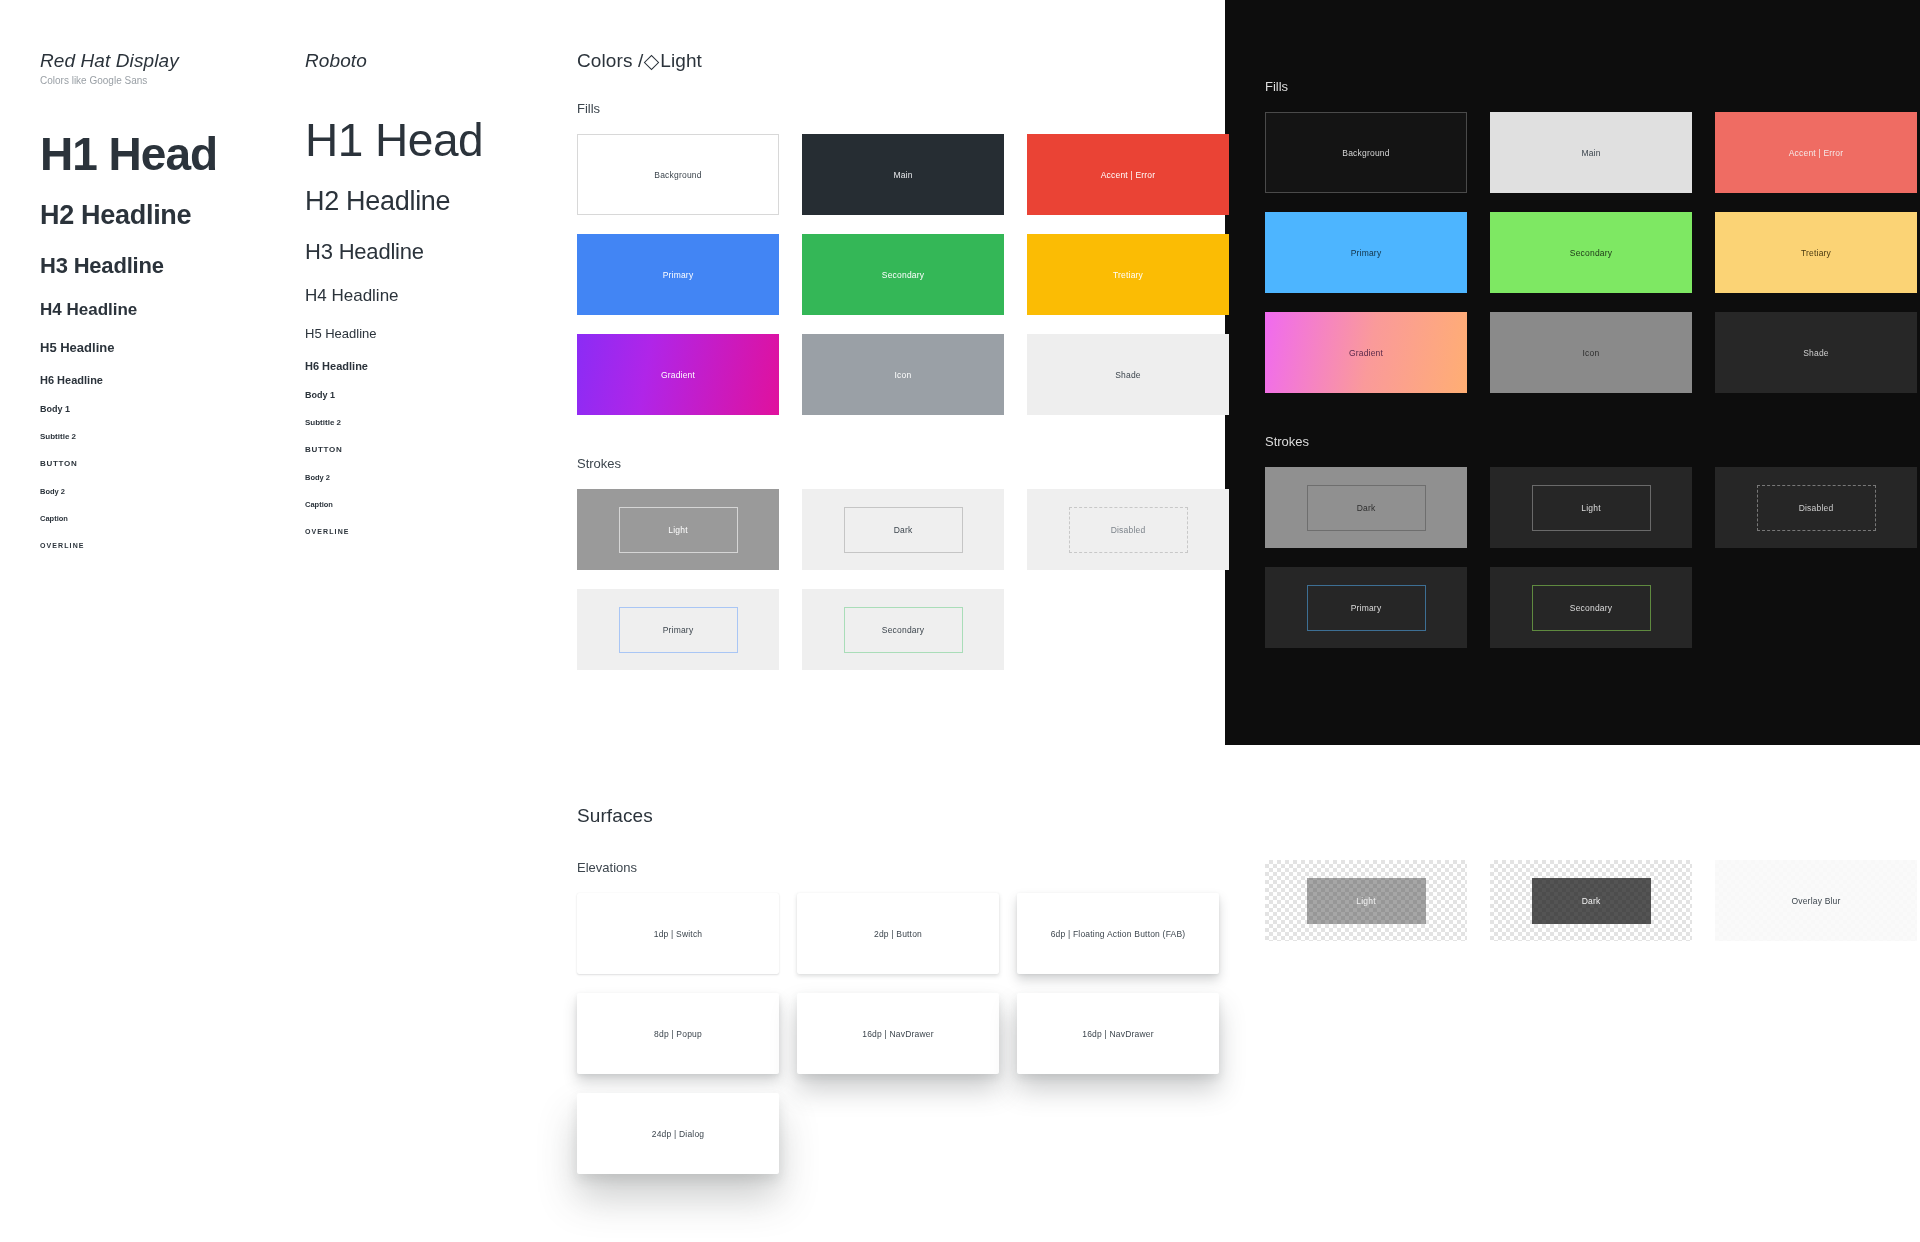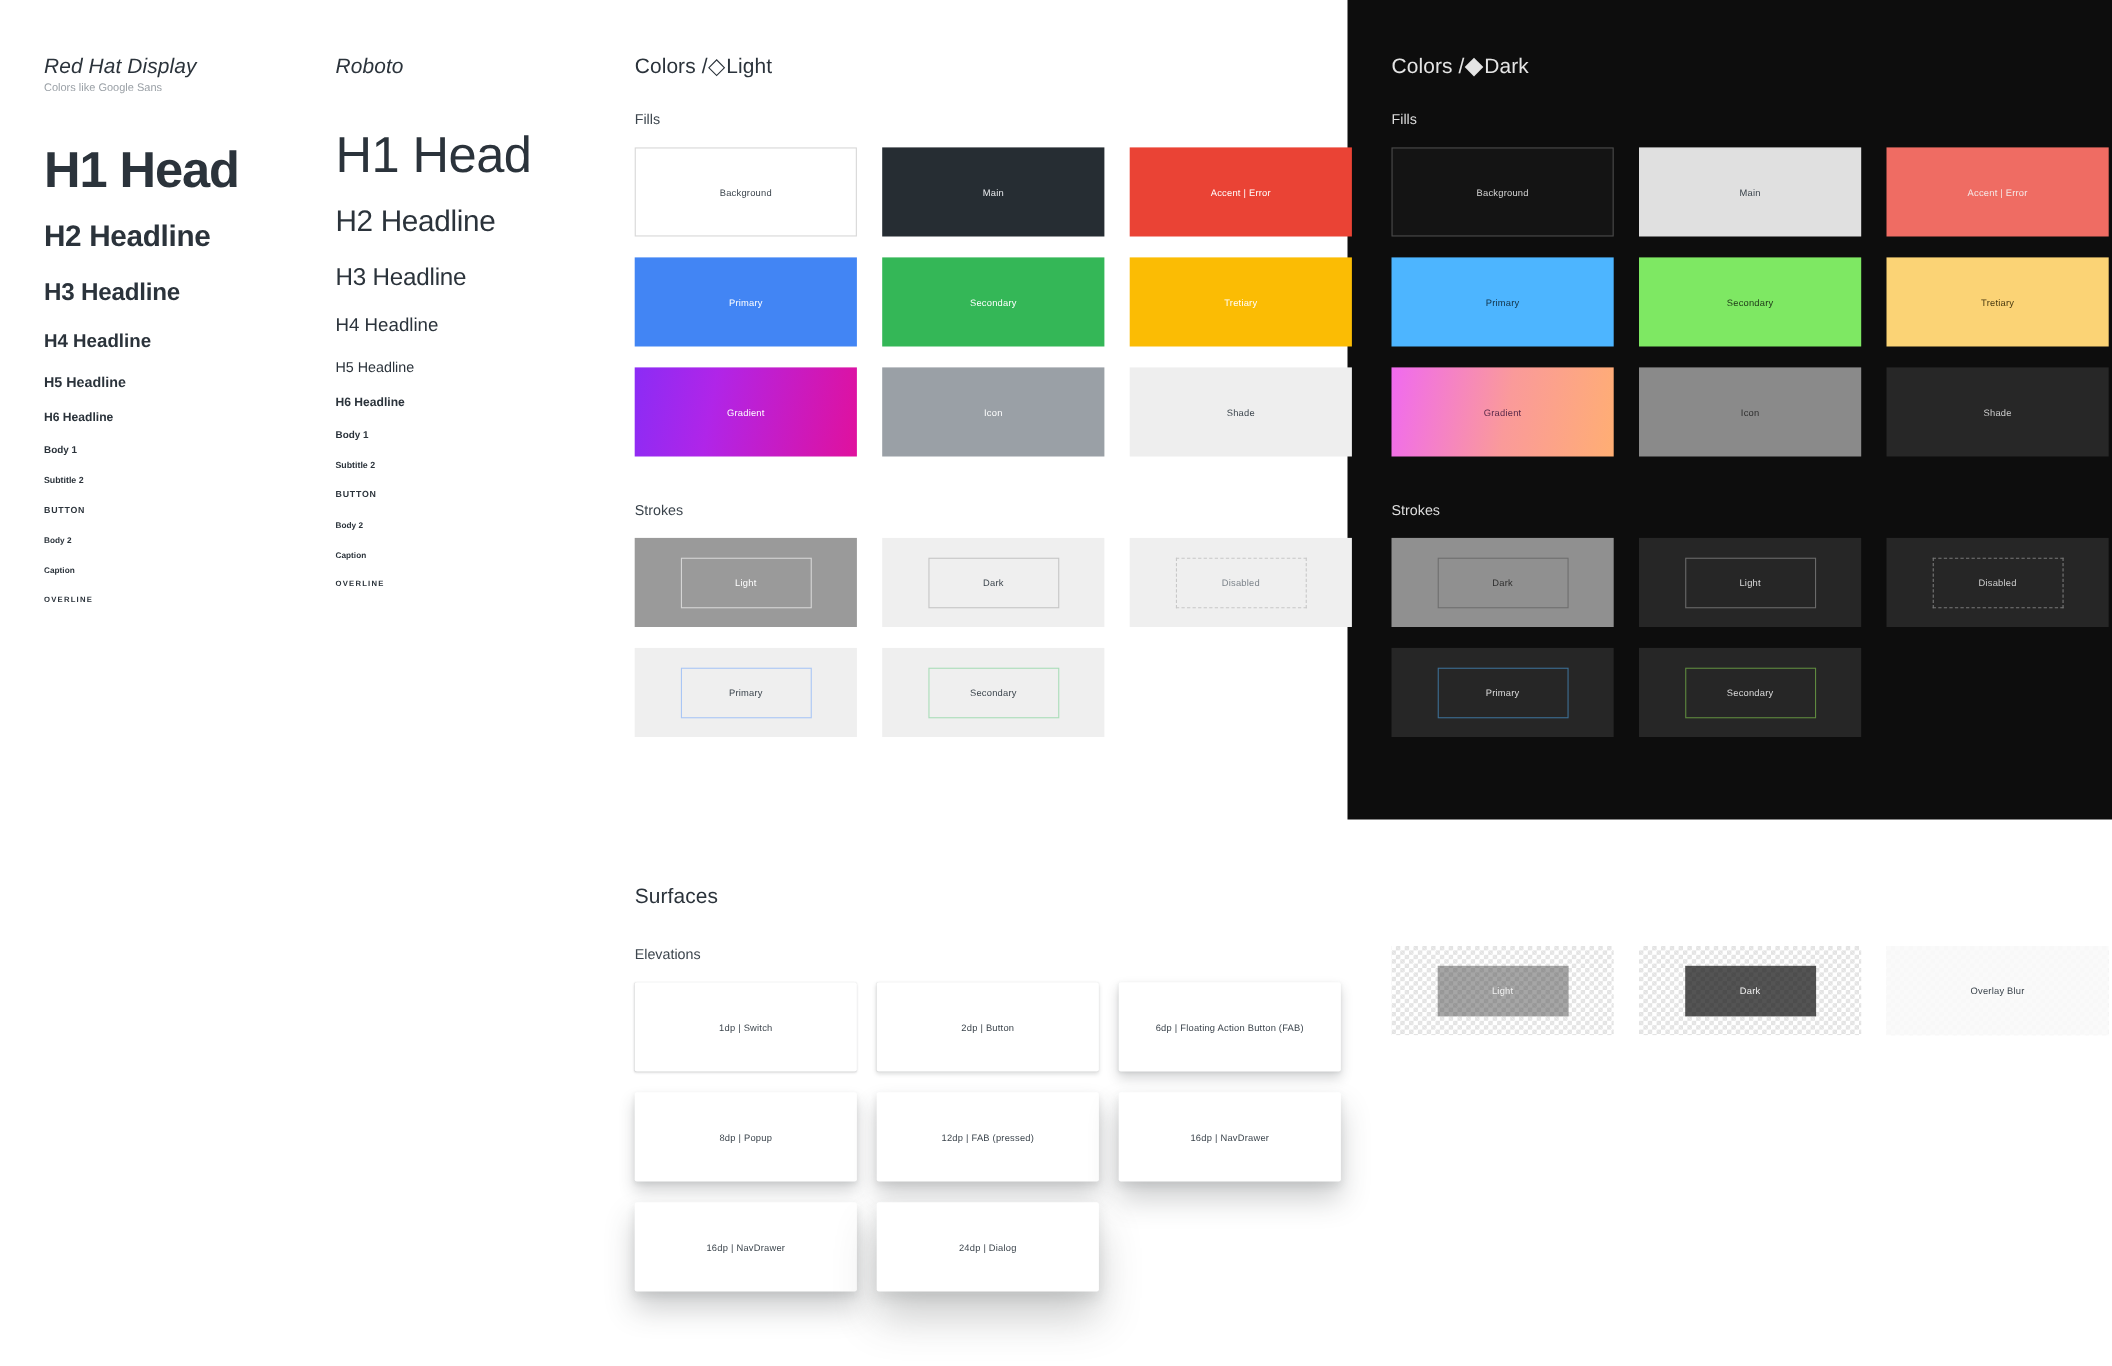--- a/index.html
+++ b/index.html
@@ -261,23 +261,20 @@
       <div class="stroke-tile st-primary-l">
           <div class="stroke-inner">Primary</div>
         </div>
       <div class="stroke-tile st-secondary-l">
           <div class="stroke-inner">Secondary</div>
         </div>
     </div>
   </div>
 
   <div class="colors-dark">
-    <div class="sec-title on-dark">
-      <span>Colors /</span><span class="diamond-f"></span><span>Dark</span>
-    </div>
 
     <div class="sub-title on-dark blk-label" style="margin-top:29px;">Fills</div>
     <div class="grid">
       <div class="swatch sw-bg-d">Background</div>
       <div class="swatch sw-main-d">Main</div>
       <div class="swatch sw-accent-d">Accent | Error</div>
       <div class="swatch sw-primary-d">Primary</div>
       <div class="swatch sw-secondary-d">Secondary</div>
       <div class="swatch sw-tretiary-d">Tretiary</div>
       <div class="swatch sw-gradient-d">Gradient</div>
@@ -309,21 +306,20 @@
     <div class="sec-title">Surfaces</div>
   </div>
 
   <div class="elevations">
     <div class="sub-title blk-label">Elevations</div>
     <div class="elev-grid">
       <div class="elev-card e1">1dp | Switch</div>
       <div class="elev-card e2">2dp | Button</div>
       <div class="elev-card e6">6dp | Floating Action Button (FAB)</div>
       <div class="elev-card e8">8dp | Popup</div>
-      <div class="elev-card e12">12dp | FAB (pressed)</div>
       <div class="elev-card e16">16dp | NavDrawer</div>
       <div class="elev-card e16">16dp | NavDrawer</div>
       <div class="elev-card e24">24dp | Dialog</div>
     </div>
   </div>
 
   <div class="skrims">
     <div class="skrim-grid">
       <div class="skrim-tile sk-light">
           <div class="skrim-inner">Light</div>

